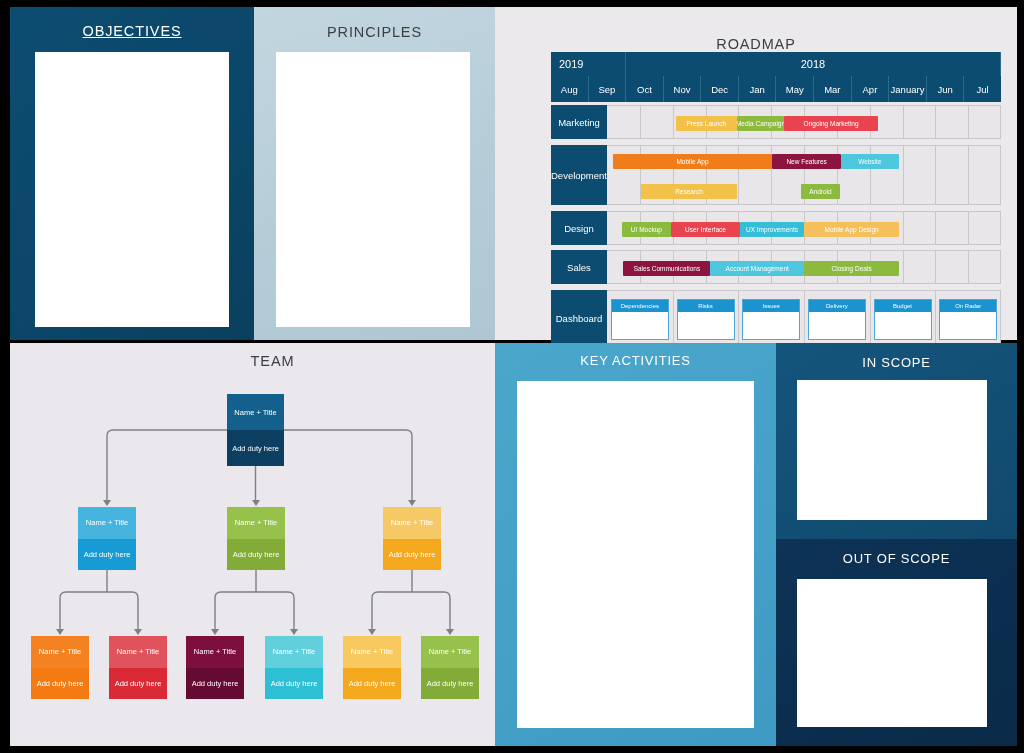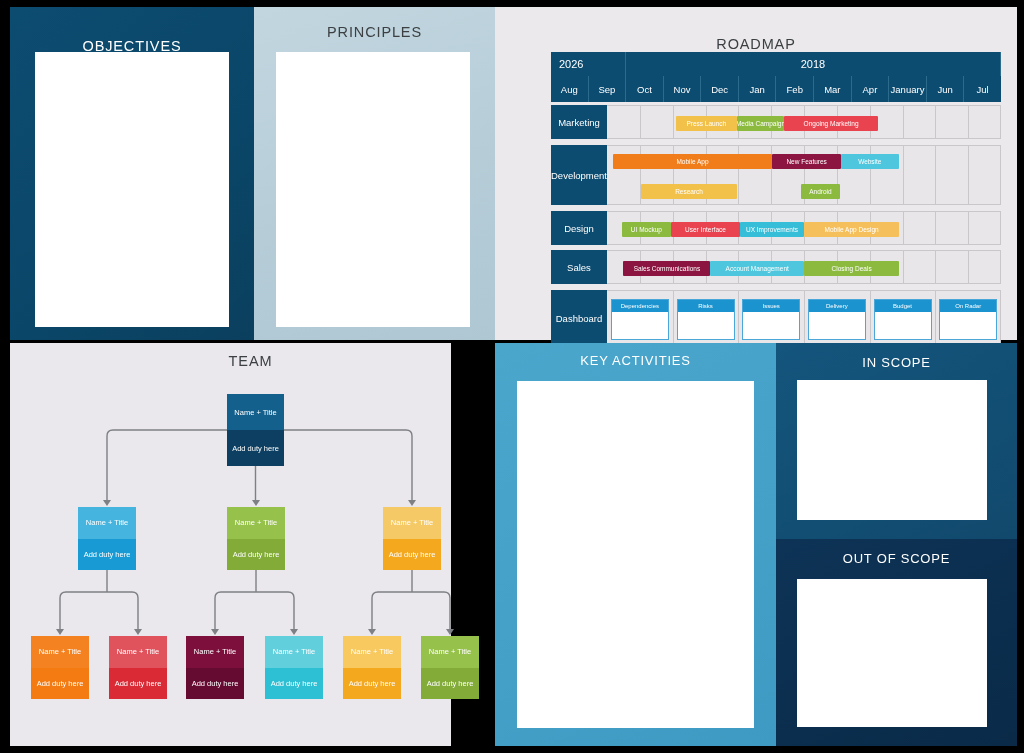--- a/index.html
+++ b/index.html
@@ -5,21 +5,21 @@
   html,body{margin:0;padding:0;background:#000;}
   body{width:1024px;height:753px;overflow:hidden;font-family:"Liberation Sans",sans-serif;}
   #canvas{position:absolute;left:0;top:0;width:1024px;height:753px;background:#000;}
 
   .panel{position:absolute;box-sizing:border-box;}
   .panel-title{text-align:center;font-weight:400;letter-spacing:.06em;}
 
   
   #objectives{left:10px;top:7px;width:244px;height:333px;
     background:linear-gradient(135deg,#0d4c71 0%,#0a4668 60%,#0b3f5e 100%);}
-  #objectives .panel-title{color:#ffffff;font-size:14.5px;padding-top:31px;text-decoration:underline;}
+  #objectives .panel-title{color:#ffffff;font-size:14.5px;padding-top:16px;text-decoration:underline;}
   #objectives .wbox{position:absolute;left:25px;top:45px;width:194px;height:275px;background:#fff;}
 
   
   #principles{left:254px;top:7px;width:241px;height:333px;
     background:linear-gradient(160deg,#c2d6df 0%,#b6cdd8 55%,#aec7d3 100%);}
   #principles .panel-title{color:#3c4043;font-size:14.5px;padding-top:17px;}
   #principles .wbox{position:absolute;left:22px;top:45px;width:194px;height:275px;background:#fff;}
 
   
   #roadmap{left:495px;top:7px;width:522px;height:333px;background:#ebe9ec;}
@@ -42,21 +42,21 @@
   .rm-colline{position:absolute;top:0;bottom:0;width:1px;background:#c9c7ca;}
   .rm-bar{position:absolute;height:15px;border-radius:1px;color:#fff;font-size:6.5px;
      display:flex;align-items:center;justify-content:center;white-space:nowrap;overflow:hidden;}
 
   .db-card{position:absolute;top:8px;width:58px;height:41px;background:#fff;
      border:1px solid #4aa7d8;box-sizing:border-box;}
   .db-card .db-head{background:#1b93cf;color:#fff;font-size:6px;height:12px;
      display:flex;align-items:center;justify-content:center;}
 
   
-  #team{left:10px;top:343px;width:441px;height:403px;background:#eae8ec;padding-left:40px;}
+  #team{left:10px;top:343px;width:485px;height:403px;background:#eae8ec;padding-left:40px;}
   #team .panel-title{color:#3c4043;font-size:14.5px;padding-top:10px;}
   #team-svg{position:absolute;left:0;top:0;width:485px;height:403px;}
   .node{position:absolute;box-sizing:border-box;}
   .node .nt{height:50%;display:flex;align-items:center;justify-content:center;
      font-size:7.5px;color:#fff;text-align:center;}
   .node .nb{height:50%;display:flex;align-items:center;justify-content:center;
      font-size:7.5px;color:#fff;}
 
   
   #keyact{left:495px;top:343px;width:281px;height:403px;
@@ -88,31 +88,31 @@
 
   <div class="panel" id="principles">
     <div class="panel-title">PRINCIPLES</div>
     <div class="wbox"></div>
   </div>
 
   <div class="panel" id="roadmap">
     <div class="panel-title">ROADMAP</div>
     <div class="rm-table" id="rm-header">
         <div class="rm-yearrow">
-          <div class="rm-year" style="flex: 0 0 16.6667%;">2026</div>
+          <div class="rm-year" style="flex: 0 0 16.6667%;">2019</div>
           <div class="rm-year center" style="flex: 0 0 83.3333%;">2018</div>
         </div>
         <div class="rm-monthrow">
           <div class="rm-month">Aug</div>
           <div class="rm-month">Sep</div>
           <div class="rm-month">Oct</div>
           <div class="rm-month">Nov</div>
           <div class="rm-month">Dec</div>
           <div class="rm-month">Jan</div>
-          <div class="rm-month">Feb</div>
+          <div class="rm-month">May</div>
           <div class="rm-month">Mar</div>
           <div class="rm-month">Apr</div>
           <div class="rm-month">January</div>
           <div class="rm-month">Jun</div>
           <div class="rm-month">Jul</div>
         </div>
       </div>
     <div id="rm-rows">
         <div class="rm-row" style="left: 56px; top: 98px; width: 450px; height: 34px;">
           <div class="rm-label">Marketing</div>

